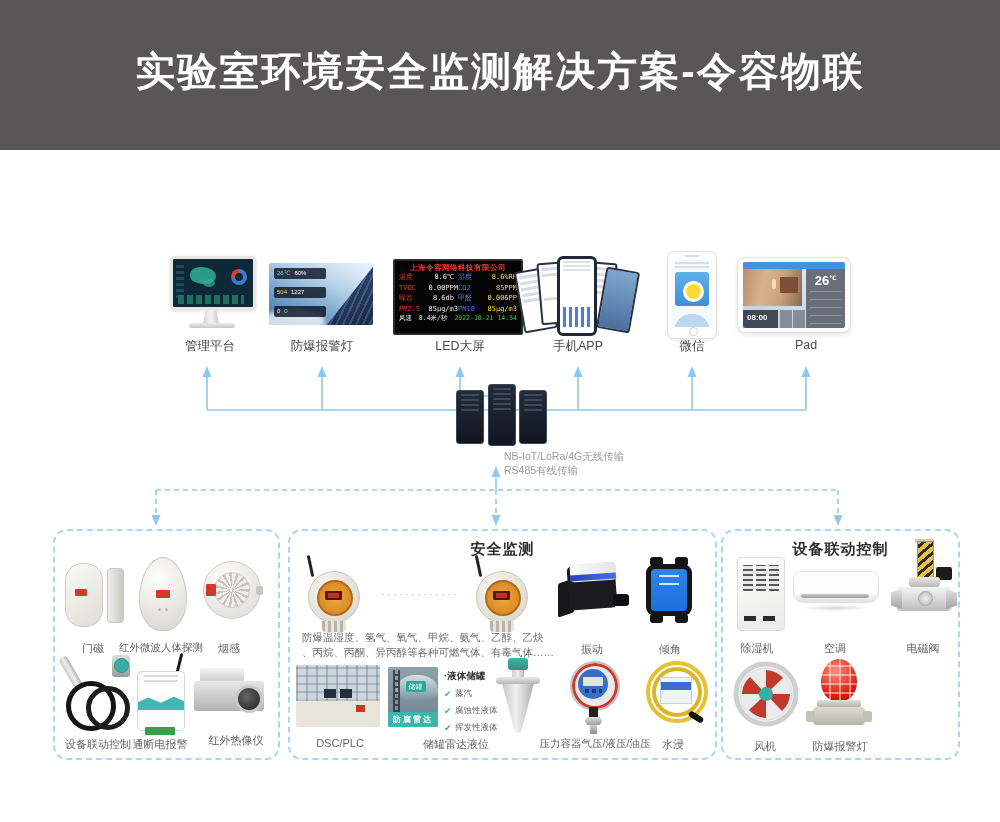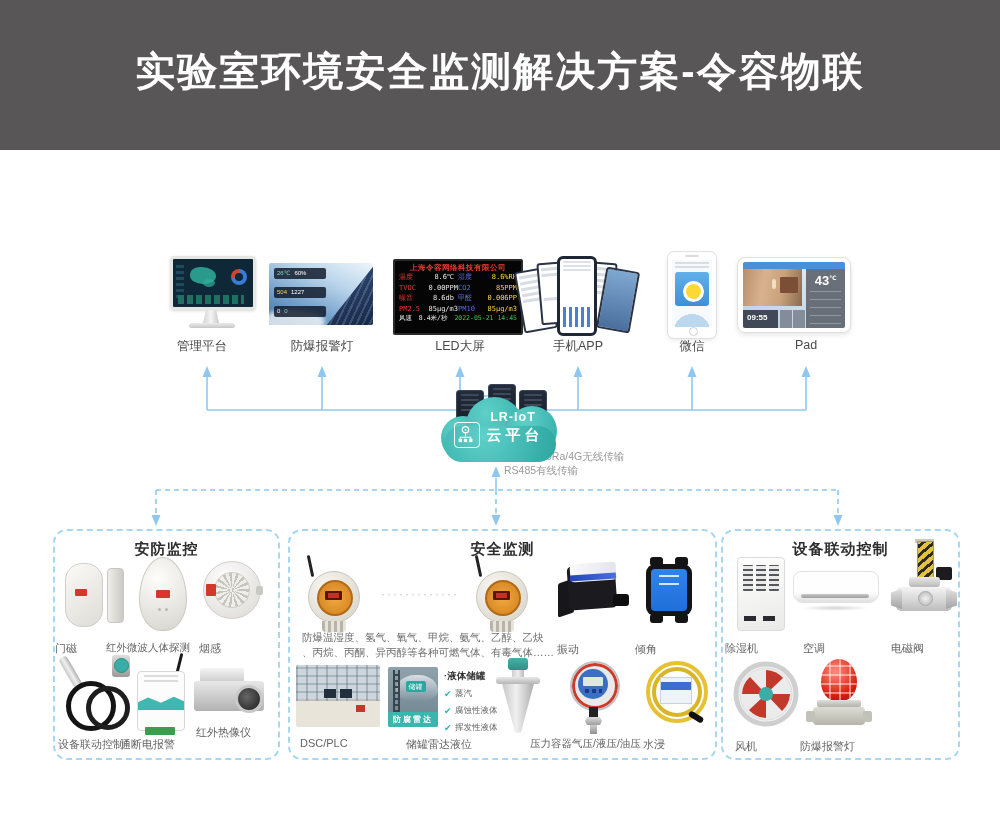--- a/index.html
+++ b/index.html
@@ -128,21 +128,21 @@
   .cl-icon{position:absolute;left:13px;top:23px;width:24px;height:24px;border:1.5px solid #fff;border-radius:4px}
 
   
   .tx{position:absolute;left:504px;top:449px;font-size:10.5px;color:#9a9a9a;line-height:14px;z-index:2}
 
   
   .gbox{position:absolute;top:529px;height:227px;border:2px dashed #a6d7f3;border-radius:14px;background:#fff;z-index:2}
   .g1{left:53px;width:223px}.g2{left:288px;width:425px}.g3{left:721px;width:235px}
   .gtitle{position:absolute;left:0;right:0;top:9px;text-align:center;font-size:15px;font-weight:bold;
           color:#2e2e2e;letter-spacing:1px}
-  .ilabel{position:absolute;font-size:11px;color:#646464;white-space:nowrap}
+  .ilabel{position:absolute;font-size:11px;color:#646464;text-align:center;white-space:nowrap}
 
   
   .dmo{position:absolute;left:10px;top:32px;width:36px;height:62px;border-radius:17px;
        background:linear-gradient(140deg,#fbfaf7,#dedcd6);border:1px solid #cfcdc7}
   .dmo b{position:absolute;left:9px;top:25px;width:12px;height:7px;background:#d0392b;border-radius:1px}
   .dmb{position:absolute;left:52px;top:37px;width:15px;height:53px;border-radius:4px;
        background:linear-gradient(90deg,#efede9,#cbc9c3);border:1px solid #c8c6c0}
   .dome{position:absolute;left:84px;top:26px;width:46px;height:72px;
         border-radius:50% 50% 46% 46%/58% 58% 42% 42%;
         background:radial-gradient(circle at 38% 28%,#fdfdfb,#d6d4cd);border:1px solid #ccc9c2}
@@ -400,21 +400,21 @@
     </div>
     <div class="led-row">
       <span class="ll1">PM2.5</span>
         <span class="lv1">85μg/m3</span>
         <span class="ll2">PM10</span>
         <span class="lv2">85μg/m3</span>
     </div>
     <div class="led-f">
       <span>风速</span>
       <span>8.4米/秒</span>
-      <span class="dt">2022-05-21 14:45</span>
+      <span class="dt">2022-10-21 14:54</span>
     </div>
   </div>
 
   <div class="pf">
     <div class="ph p1">
         <i></i>
         <i></i>
         <i></i>
         <i></i>
         <i></i>
@@ -449,30 +449,30 @@
   </div>
 
   <div class="pad">
     <div class="pad-scr">
       <span class="pad-hdr"></span>
       <div class="pad-room">
           <b></b>
           <u></u>
         </div>
       <div class="pad-panel">
-        <div class="pad-temp"><span>43</span><sup>℃</sup></div>
+        <div class="pad-temp"><span>26</span><sup>℃</sup></div>
         <i class="pad-grid"></i>
       </div>
-      <div class="pad-bar"><span>09:55</span></div>
+      <div class="pad-bar"><span>08:00</span></div>
       <span class="pad-tile" style="left:36%"></span>
       <span class="pad-tile" style="left:49%"></span>
     </div>
   </div>
 
-  <span class="toplabel" style="left:152px">管理平台</span>
+  <span class="toplabel" style="left:160px">管理平台</span>
   <span class="toplabel" style="left:272px">防爆报警灯</span>
   <span class="toplabel" style="left:410px">LED大屏</span>
   <span class="toplabel" style="left:528px">手机APP</span>
   <span class="toplabel" style="left:642px">微信</span>
   <span class="toplabel" style="left:756px">Pad</span>
 
   <div class="srv">
     <div class="tw t1">
         <i></i>
         <i></i>
@@ -486,46 +486,27 @@
         <i></i>
         <i></i>
       </div>
     <div class="tw t3">
         <i></i>
         <i></i>
         <i></i>
         <i></i>
       </div>
   </div>
-  <div class="cloudbox">
-    <i class="cl c1"></i>
-    <i class="cl c2"></i>
-    <i class="cl c3"></i>
-    <i class="cl c4"></i>
-    <span class="cl-icon">
-      <svg viewBox="0 0 20 20" width="21" height="21">
-        <circle cx="10" cy="6.5" r="3" fill="none" stroke="#fff" stroke-width="1.2"></circle>
-        <circle cx="10" cy="6.5" r="0.9" fill="#fff"></circle>
-        <path d="M10 9.5v3 M5 16v-2.5h10V16" stroke="#fff" stroke-width="1" fill="none"></path>
-        <rect x="3.4" y="15" width="3.2" height="3.2" fill="#fff"></rect>
-        <rect x="8.4" y="15" width="3.2" height="3.2" fill="#fff"></rect>
-        <rect x="13.4" y="15" width="3.2" height="3.2" fill="#fff"></rect>
-      </svg>
-    </span>
-    <span class="cl-name">LR-IoT</span>
-    <span class="cl-plat">云平台</span>
-  </div>
 
   <div class="tx">
     <div>NB-IoT/LoRa/4G无线传输</div>
     <div>RS485有线传输</div>
   </div>
 
   <div class="gbox g1">
-    <div class="gtitle">安防监控</div>
 
     <div class="dmo">
         <b></b>
       </div>
     <i class="dmb"></i>
     <div class="dome">
         <b></b>
         <i></i>
         <i></i>
       </div>
@@ -555,21 +536,21 @@
         </div>
       <span class="pm-term"></span>
     </div>
     <div class="cam">
       <i class="cam-top"></i>
         <i class="cam-body"></i>
         <span class="cam-lens"></span>
     </div>
     <span class="ilabel" style="left:3px;width:80px;top:206px">设备联动控制</span>
     <span class="ilabel" style="left:65px;width:80px;top:206px">通断电报警</span>
-    <span class="ilabel" style="left:141px;width:80px;top:194px">红外热像仪</span>
+    <span class="ilabel" style="left:141px;width:80px;top:202px">红外热像仪</span>
   </div>
 
   <div class="gbox g3">
     <div class="gtitle">设备联动控制</div>
 
     <div class="dh">
       <i class="dhv1"></i>
         <i class="dhv2"></i>
         <i class="dhv3"></i>
         <b class="dhs1"></b>

